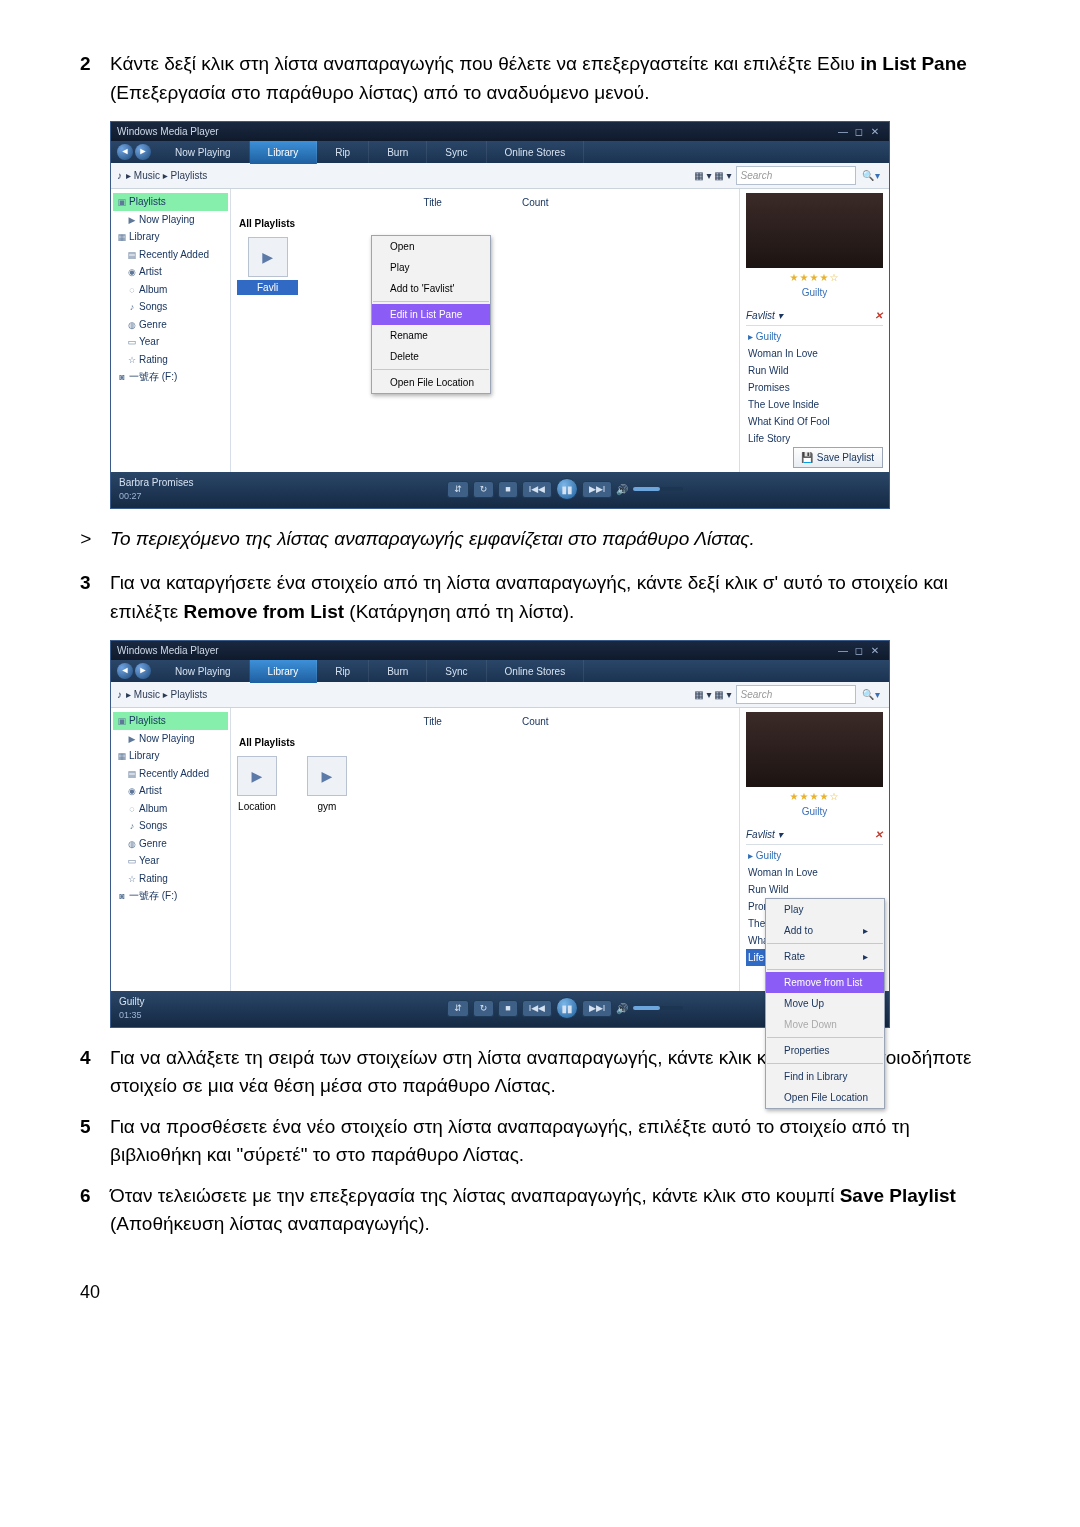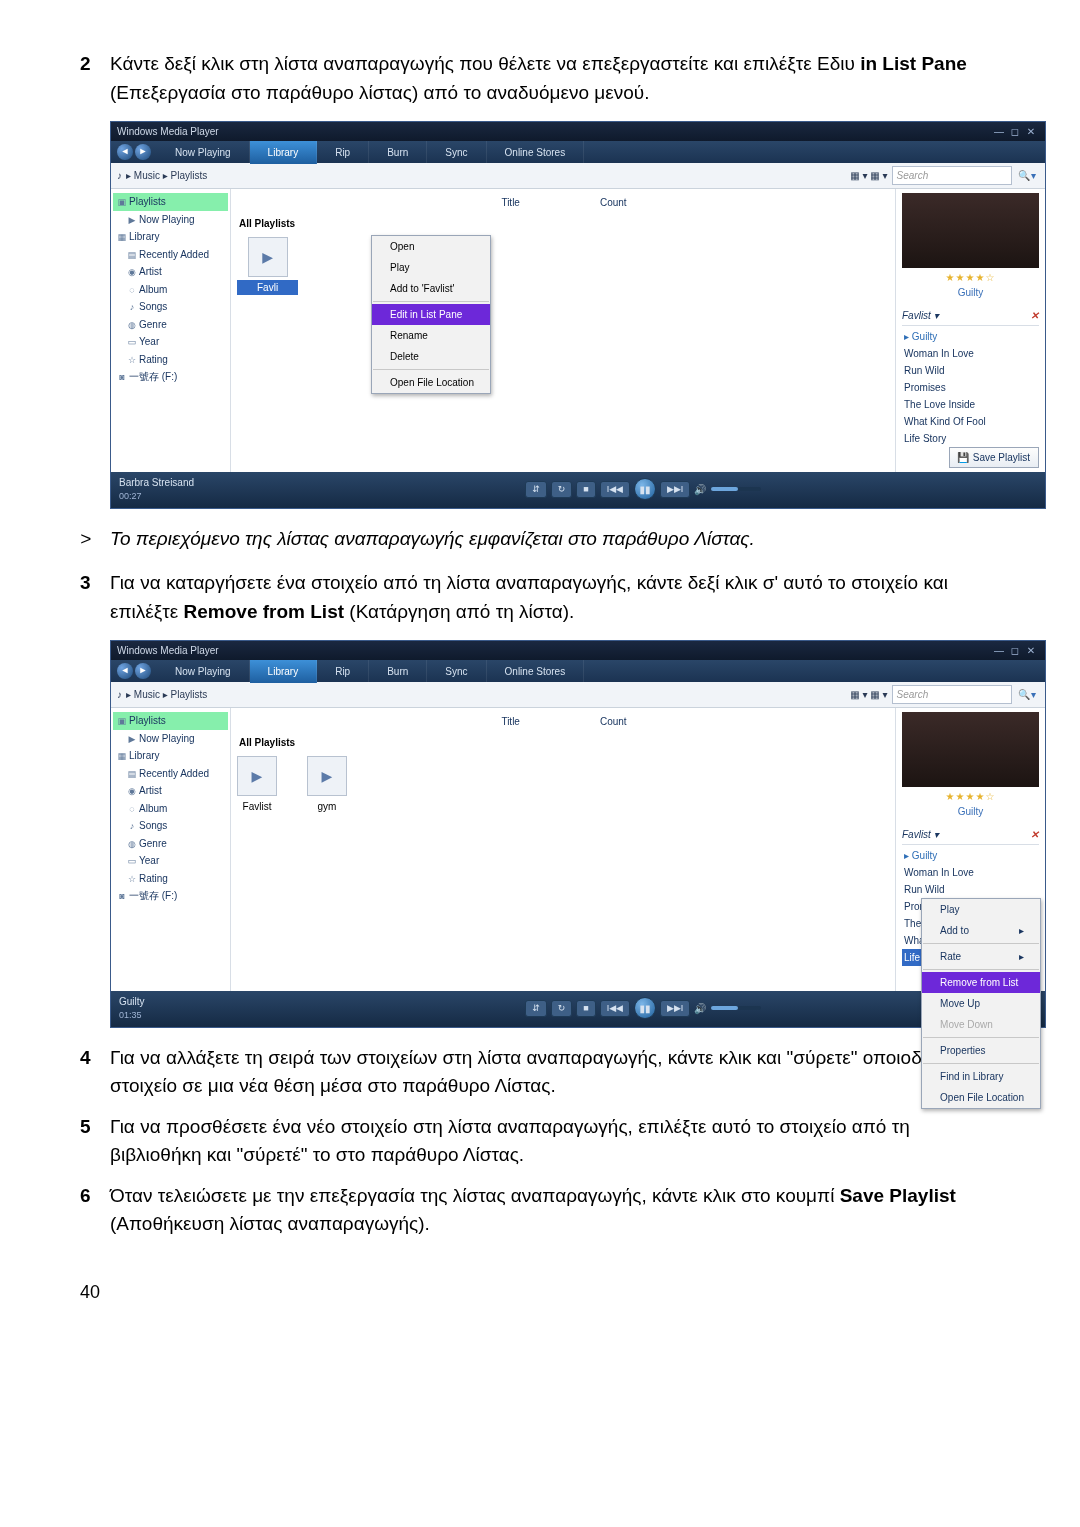--- a/index.html
+++ b/index.html
@@ -14,21 +14,21 @@
   }
   .step { display: flex; margin-bottom: 12px; }
   .step-num { font-weight: bold; min-width: 30px; }
   .step-body { flex: 1; }
   .note { display: flex; margin: 16px 0; font-style: italic; }
   .note-prefix { min-width: 30px; }
   .bold { font-weight: bold; }
 
   
   .wmp-window {
-    width: 936px;
+    width: 780px;
     margin: 14px 0 16px 30px;
     border: 1px solid #3a5a8a;
     font-family: Tahoma, Arial, sans-serif;
     font-size: 10px;
     color: #000;
     position: relative;
     background: #fff;
   }
   .wmp-titlebar {
     background: linear-gradient(#1a2840, #0f1a2c);
@@ -111,21 +111,21 @@
   .all-playlists { font-weight:bold; padding:2px 0 6px 2px; }
 
   .ctx-menu {
     position:absolute;
     background:#f2f2f2;
     border:1px solid #9aa6b8;
     box-shadow:1px 2px 4px rgba(0,0,0,.3);
     font-size:10px;
   }
   .ctx-menu .mi { padding:3px 16px 3px 18px; white-space:nowrap; }
-  .ctx-menu .mi.sel { background:#6d28d9; color:#fff; }
+  .ctx-menu .mi.sel { background:#8b5cf6; color:#fff; }
   .ctx-menu .sep { border-top:1px solid #c8c8c8; margin:2px 1px; }
 
   .thumb {
     display:inline-block;
     text-align:center;
     margin-right:30px;
   }
   .thumb .ph {
     width:40px;height:40px;border:1px solid #b8c2d0;
     background:#eef2f7; display:flex;align-items:center;justify-content:center;
@@ -279,21 +279,21 @@
       <div class="track">Run Wild</div>
       <div class="track">Promises</div>
       <div class="track">The Love Inside</div>
       <div class="track">What Kind Of Fool</div>
       <div class="track">Life Story</div>
       <div class="save-btn">💾 <span>Save Playlist</span></div>
     </div>
   </div>
   <div class="wmp-controls">
     <div class="ctrack">
-      <span>Barbra Streisand</span>
+      <span>Barbra Promises</span>
       <span style="font-size:9px;color:#9fb4d4;">00:27</span>
     </div>
     <div class="ctrl-btns">
       <span class="cbtn">⇵</span>
       <span class="cbtn">↻</span>
       <span class="cbtn">■</span>
       <span class="cbtn">I◀◀</span>
       <span class="cbtn play">▮▮</span>
       <span class="cbtn">▶▶I</span>
       <span>🔊</span>
@@ -359,21 +359,21 @@
     </div>
     <div class="wmp-main">
       <div class="col-head">
         <span>Title</span>
         <span>Count</span>
       </div>
       <div class="all-playlists">All Playlists</div>
       <div style="display:flex;">
         <div class="thumb">
           <div class="ph">▶</div>
-          <div>Favlist</div>
+          <div>Location</div>
         </div>
         <div class="thumb">
           <div class="ph">▶</div>
           <div>gym</div>
         </div>
       </div>
     </div>
     <div class="wmp-right" style="position:relative;">
       <div class="album-art"></div>
       <div class="stars">★★★★☆</div>

